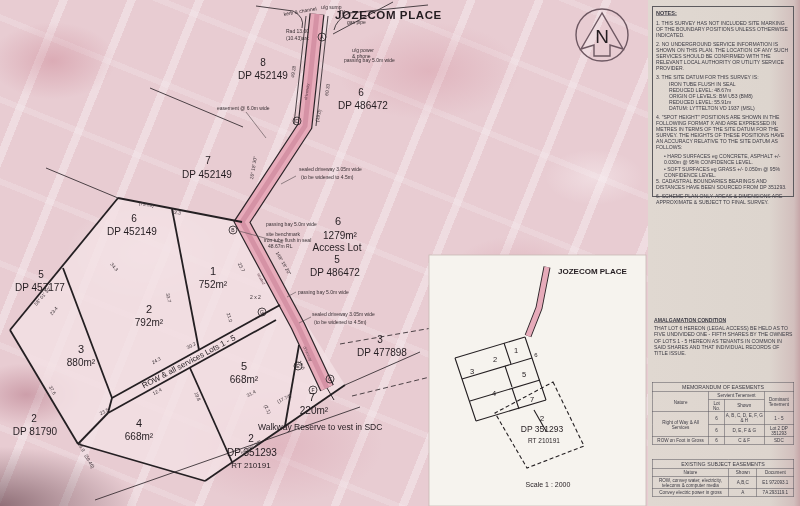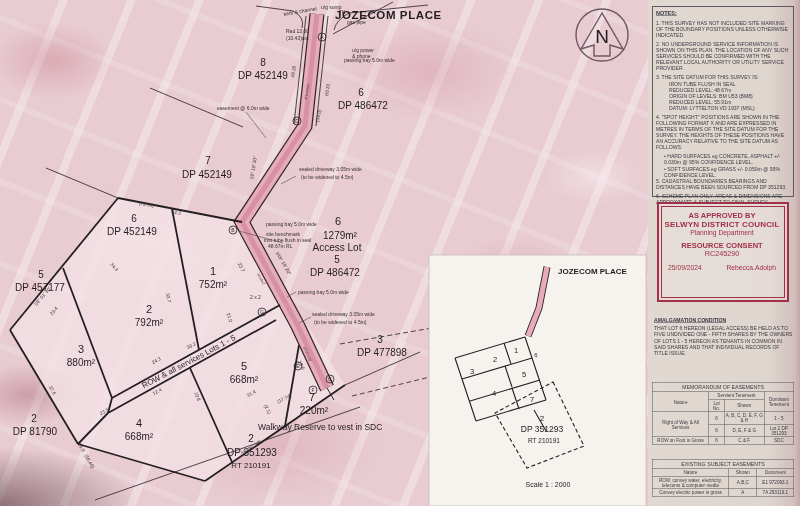--- a/index.html
+++ b/index.html
@@ -307,35 +307,20 @@
           <div>DATUM:  LYTTELTON VD 1937 (MSL)</div>
         </div>
         <div class="nt">4.   "SPOT HEIGHT" POSITIONS ARE SHOWN IN THE FOLLOWING FORMAT X AND ARE EXPRESSED IN METRES IN TERMS OF THE SITE DATUM FOR THE SURVEY. THE HEIGHTS OF THESE POSITIONS HAVE AN ACCURACY RELATIVE TO THE SITE DATUM AS FOLLOWS:</div>
         <div class="bullet">• HARD SURFACES eg CONCRETE, ASPHALT  +/- 0.030m @ 95% CONFIDENCE LEVEL.</div>
         <div class="bullet nt">• SOFT SURFACES eg GRASS   +/- 0.050m @ 95% CONFIDENCE LEVEL.</div>
         <div class="nt">5.   CADASTRAL BOUNDARIES BEARINGS AND DISTANCES HAVE BEEN SOURCED FROM DP 351293.</div>
         <div>6.   SCHEME PLAN ONLY. AREAS &amp; DIMENSIONS ARE APPROXIMATE &amp; SUBJECT TO FINAL SURVEY.</div>
       </div>
     </div>
 
-    <div id="stamp">
-      <div id="stamp-in">
-        <div class="s2" id="stamp-c">
-          <div class="st1">AS APPROVED BY</div>
-          <div class="st2">SELWYN DISTRICT COUNCIL</div>
-          <div class="st3">Planning Department</div>
-          <div class="st4">RESOURCE CONSENT</div>
-          <div class="st5">RC245290</div>
-          <div class="strow">
-            <span>25/09/2024</span>
-            <span>Rebecca.Adolph</span>
-          </div>
-        </div>
-      </div>
-    </div>
 
     <div style="position:absolute;left:6px;top:317px;width:141px;">
       <div class="s2" id="amalg-inner">
         <div class="am-title">AMALGAMATION CONDITION</div>
         <div>THAT LOT 6 HEREON (LEGAL ACCESS) BE HELD AS TO FIVE UNDIVIDED ONE - FIFTH SHARES BY THE OWNERS OF LOTS 1 - 5 HEREON AS TENANTS IN COMMON IN SAID SHARES AND THAT INDIVIDUAL RECORDS OF TITLE ISSUE.</div>
       </div>
     </div>
 
     <div style="position:absolute;left:4px;top:382px;width:144px;">
       <div class="s2">

